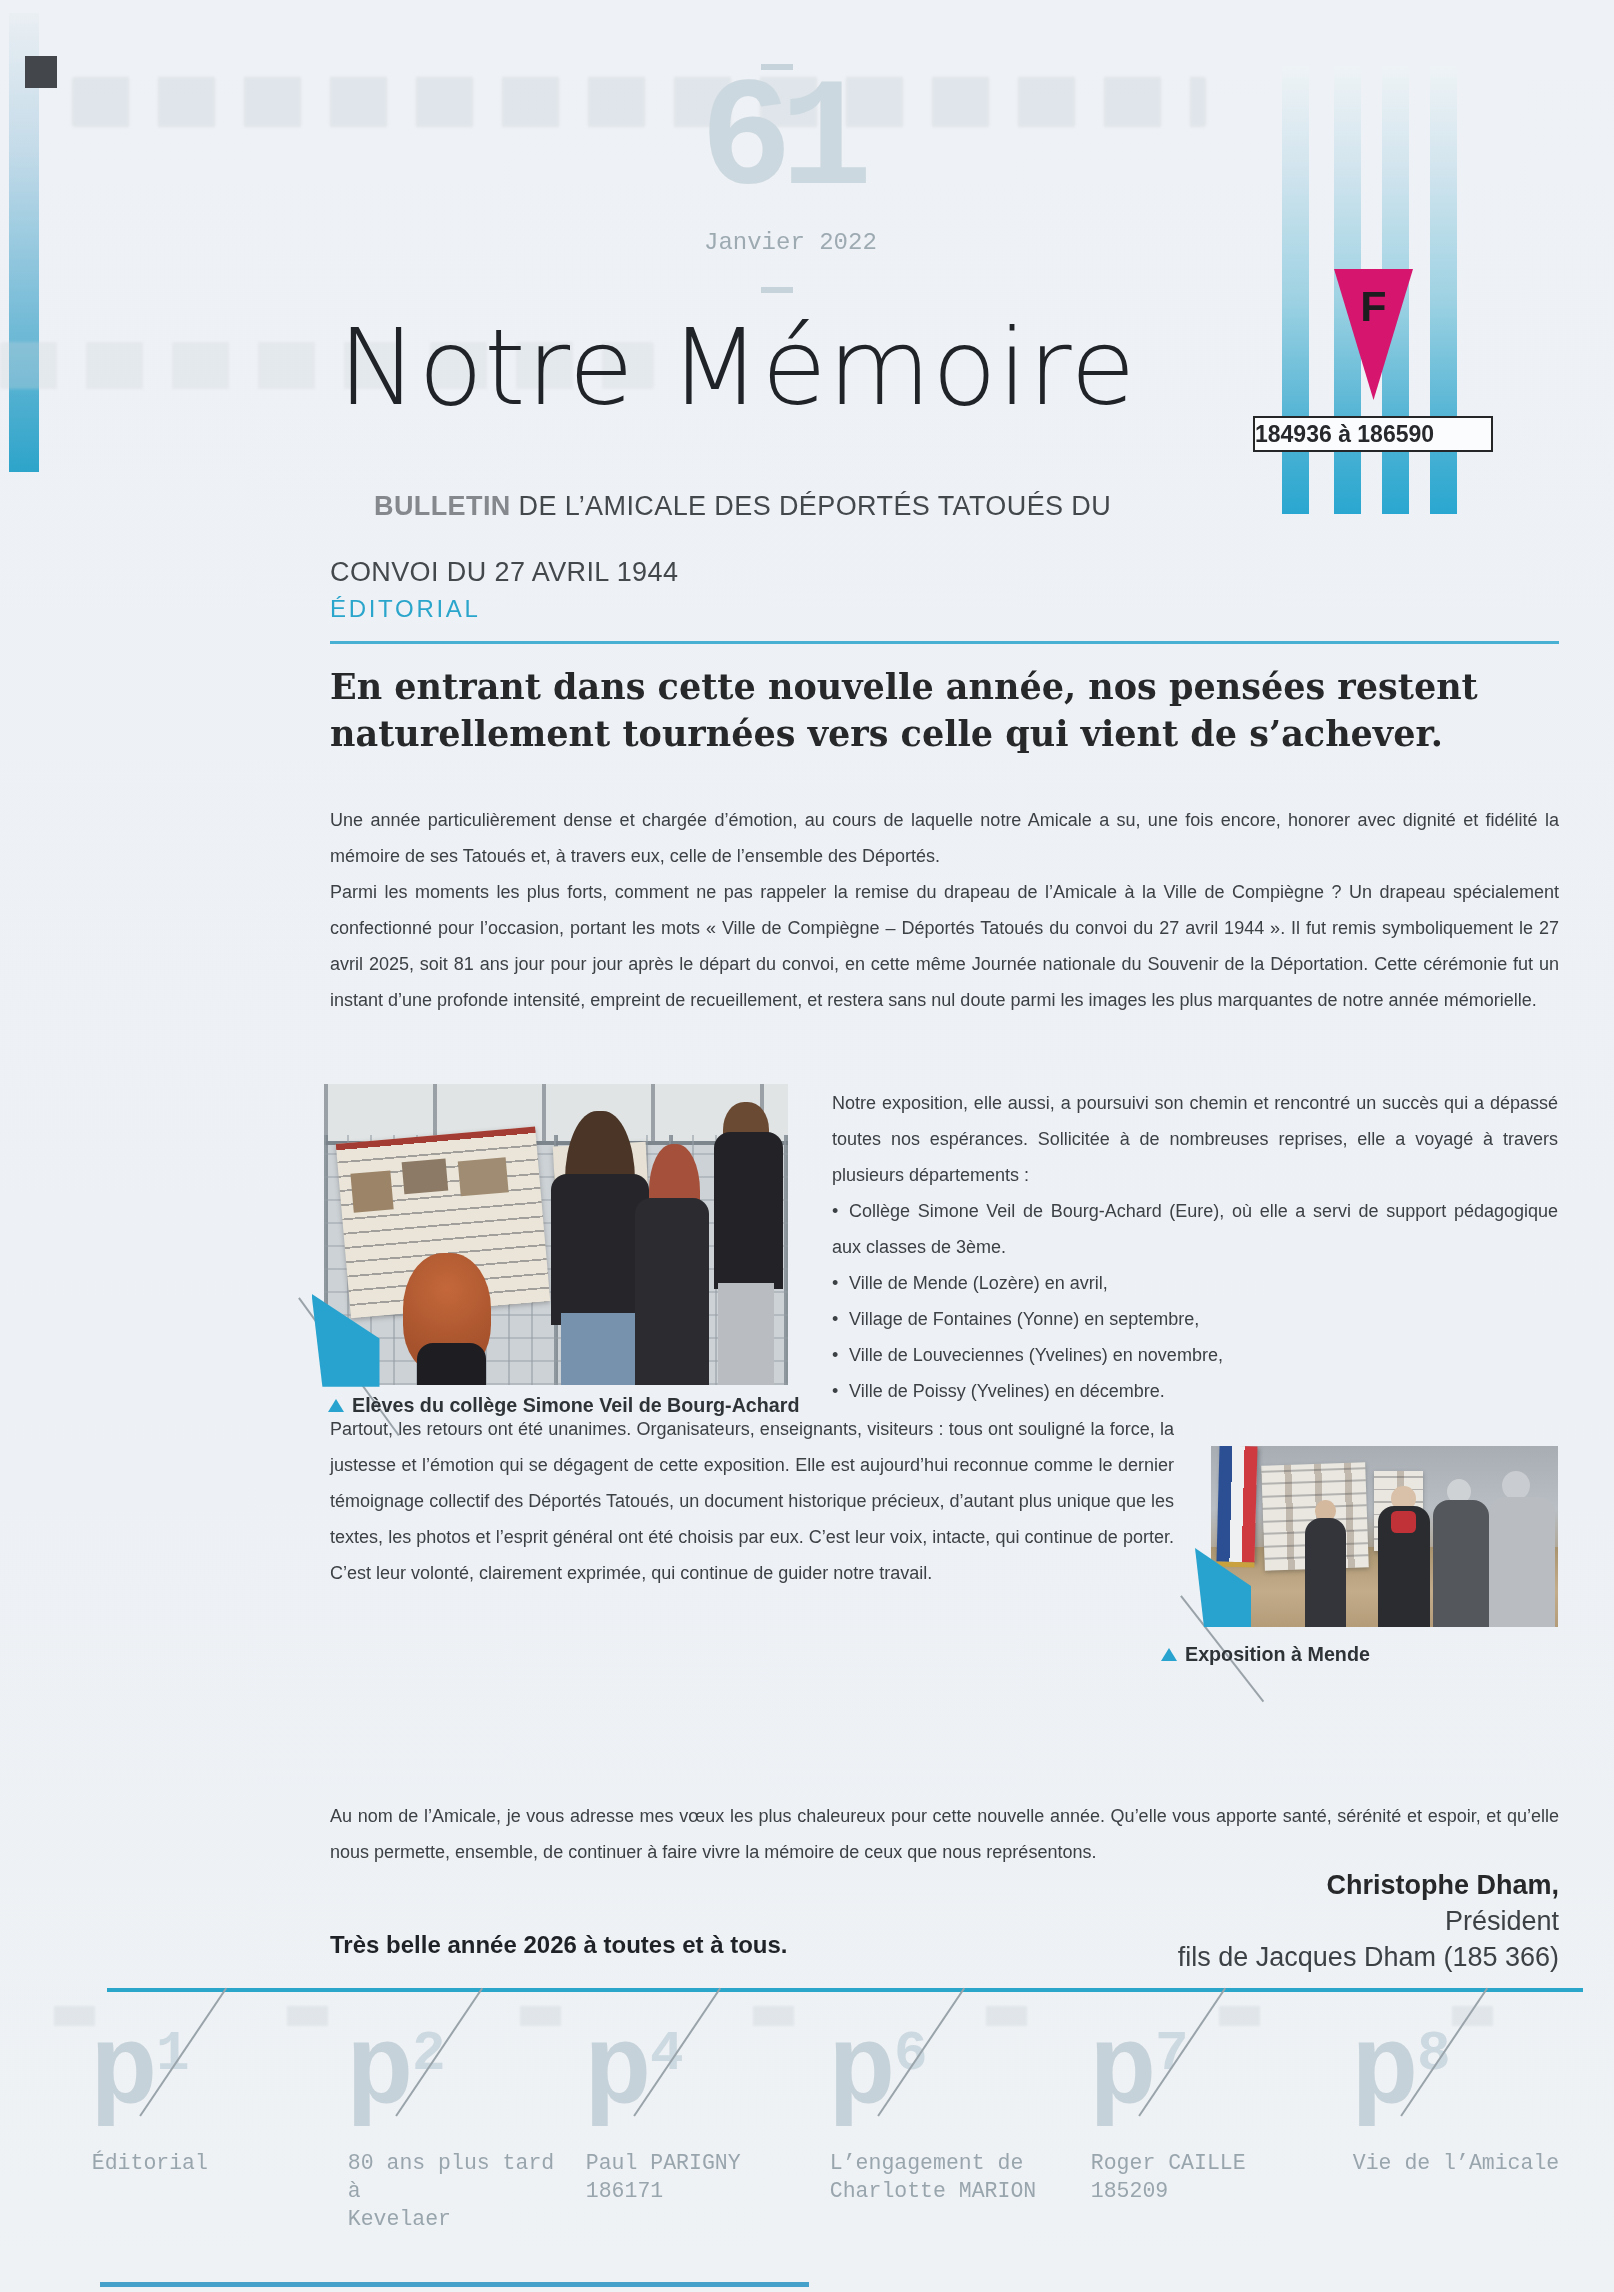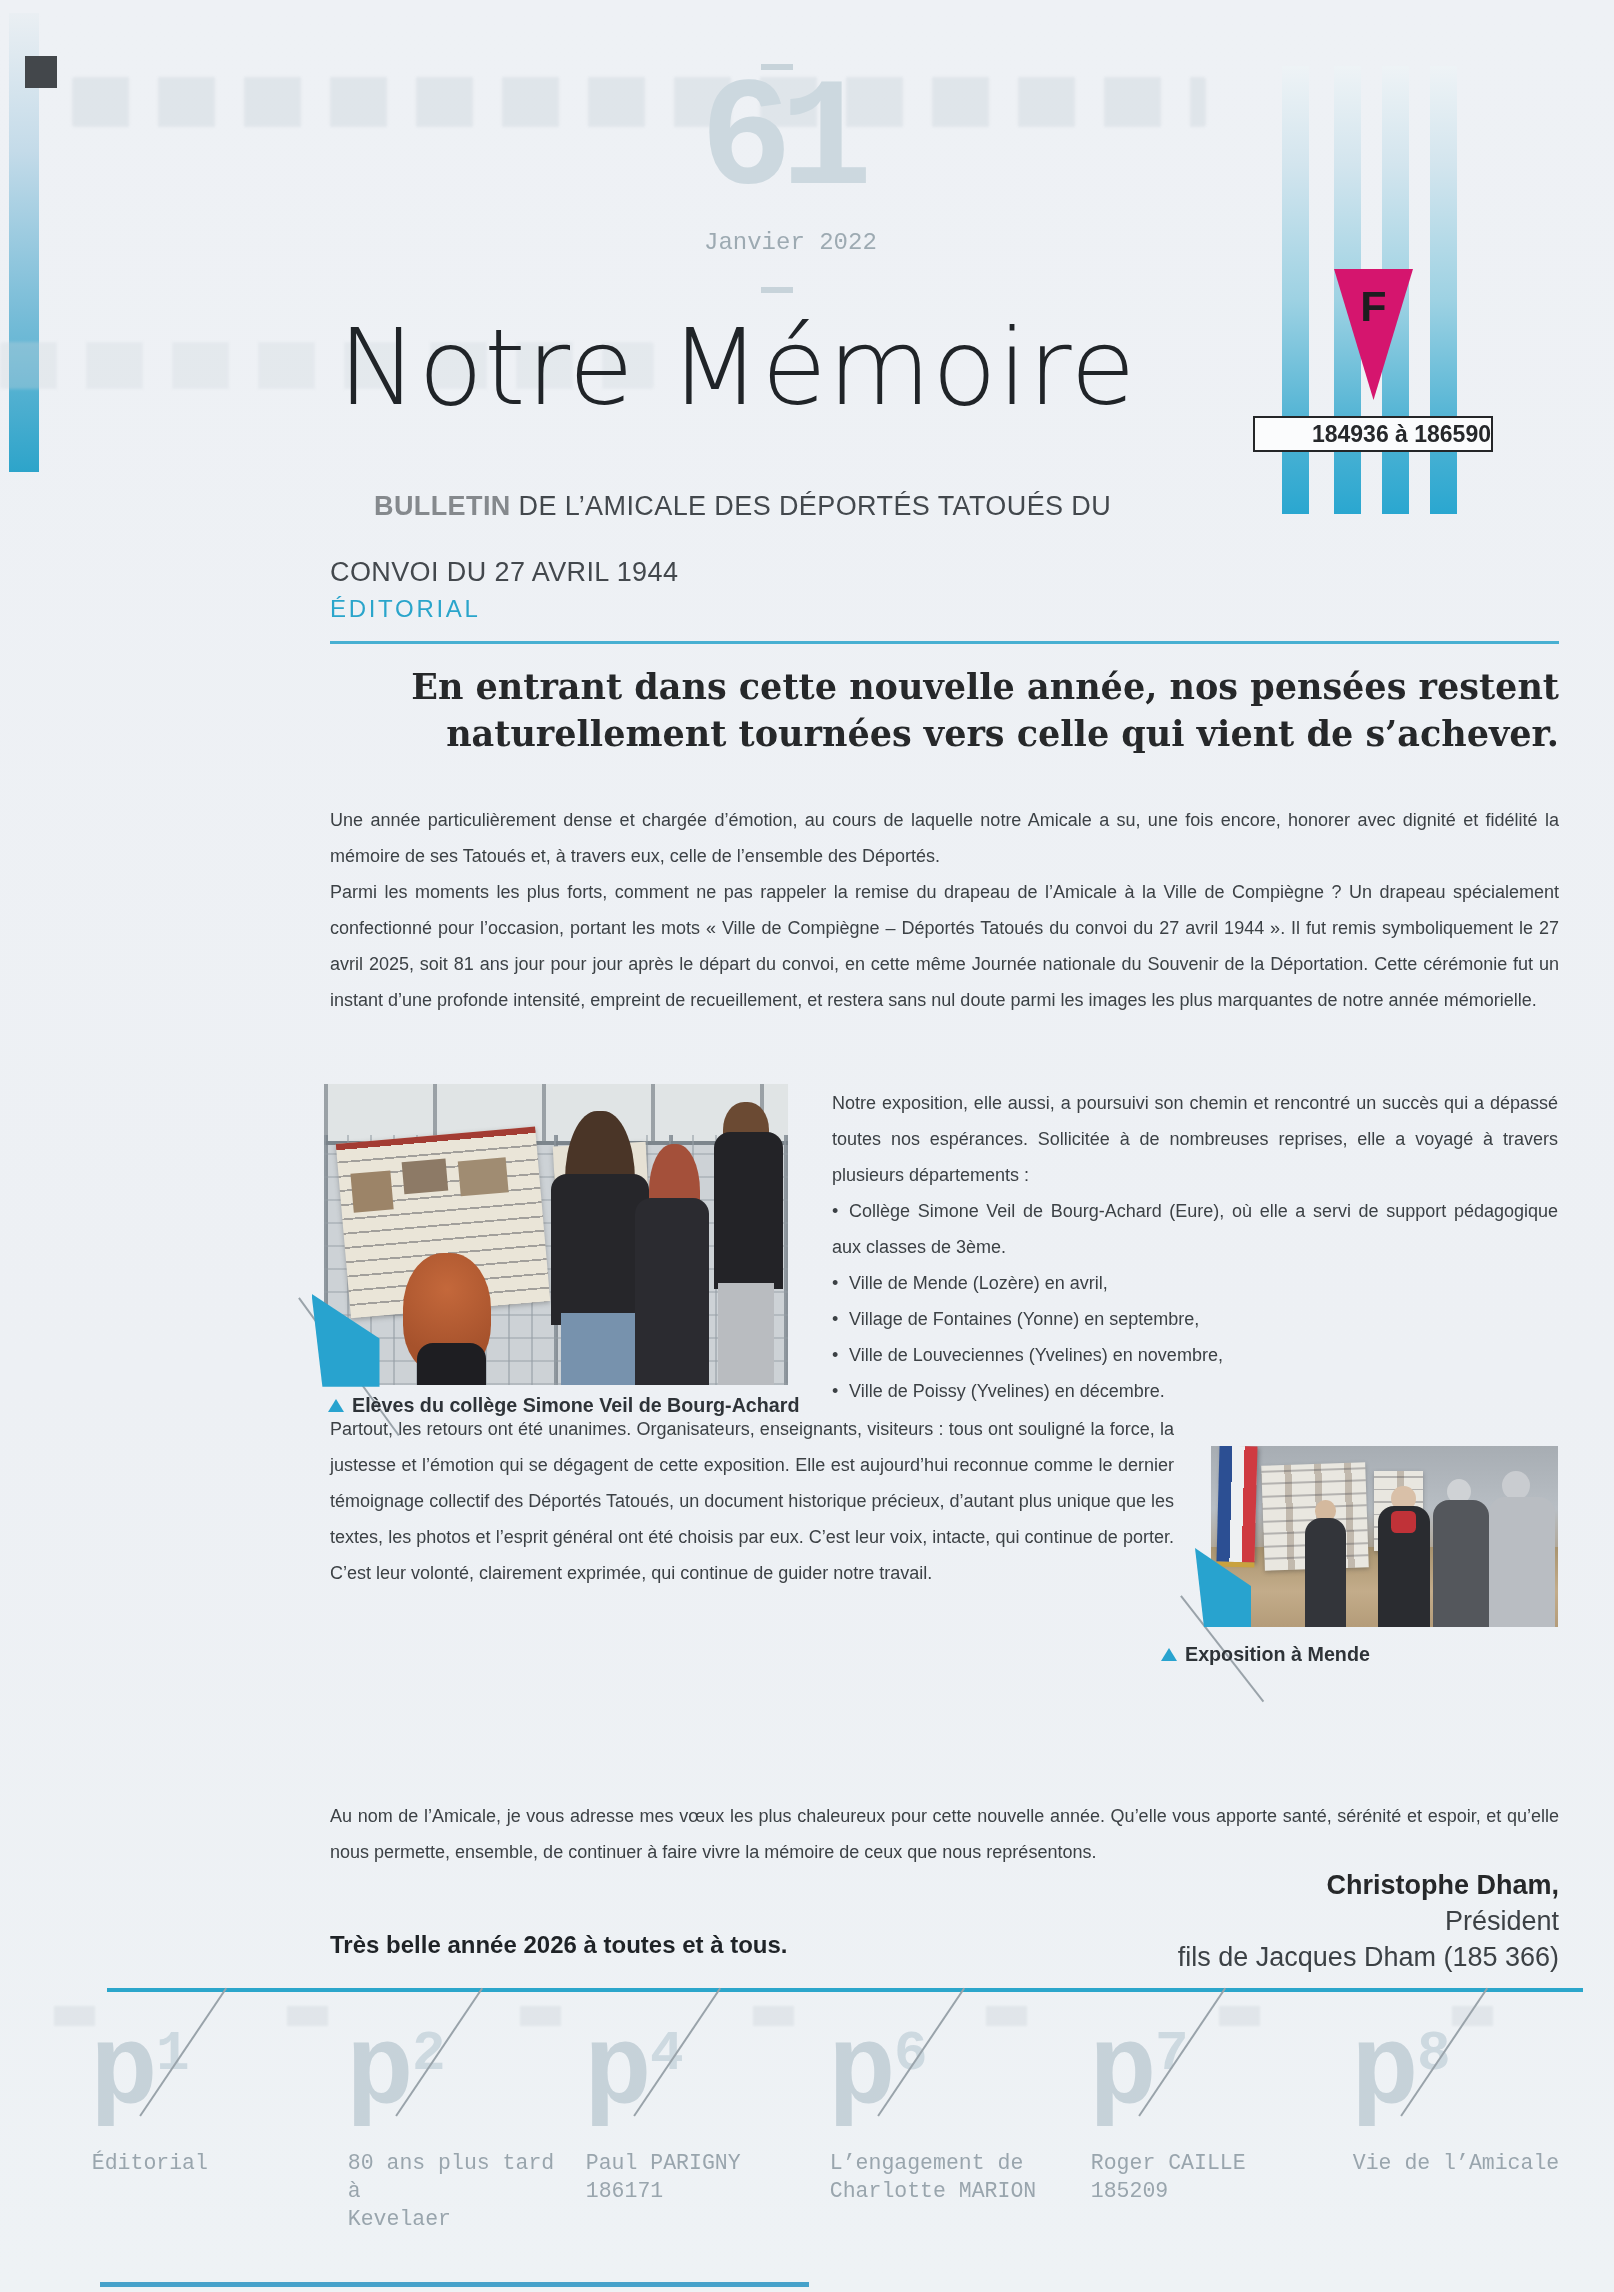--- a/index.html
+++ b/index.html
@@ -36,25 +36,25 @@
 
   
   .stripe{top:66px;width:27px;height:448px;
     background:linear-gradient(180deg,#eef3f6 0%,#d3e5ee 22%,#9ed2e3 52%,#55b5d5 78%,#2aa7d0 100%);}
   .tri-f{left:1334px;top:269px;width:79px;height:131px;background:#d5156e;
     -webkit-clip-path:polygon(0 0,100% 0,50% 100%);clip-path:polygon(0 0,100% 0,50% 100%);
     text-align:center;}
   .tri-f span{display:inline-block;margin-top:12.5px;font-size:43px;font-weight:bold;color:#1d1d1f;}
   .range-box{left:1253px;top:416px;width:236px;height:32px;background:#fbfcfd;
     border:2.7px solid #242628;font-size:23px;font-weight:bold;color:#26282b;
-    text-align:right;line-height:32px;}
+    text-align:left;line-height:32px;}
 
   
   .headline{left:330px;top:663px;width:1229px;font-family:"DejaVu Serif",serif;
-    font-weight:bold;font-size:35px;line-height:47px;color:#26282a;text-align:right;}
+    font-weight:bold;font-size:35px;line-height:47px;color:#26282a;}
   .bodycol{font-size:18px;line-height:36px;text-align:justify;color:#3c4145;}
   .bodycol p{margin:0;}
   .para-block{left:330px;top:802px;width:1229px;}
   .rightcol{left:832px;top:1085px;width:726px;}
   .rightcol ul{list-style:none;margin:0;padding:0;}
   .rightcol li{margin:0;}
   .rightcol .b{padding-right:10.7px;}
   .leftcol2{left:330px;top:1411px;width:844px;}
   .para4{left:330px;top:1698px;width:1229px;}
   .para5{left:330px;top:1798px;width:1229px;}

